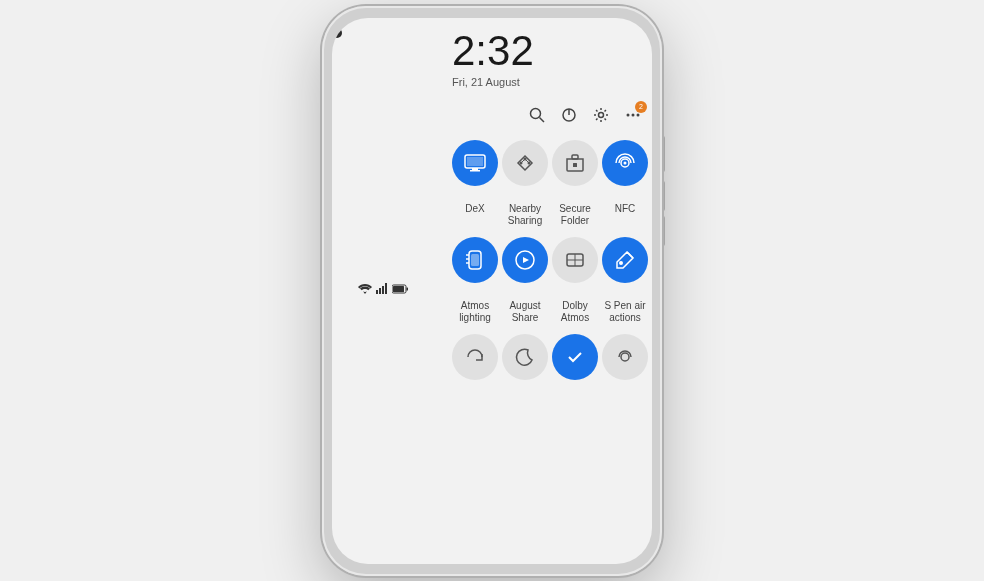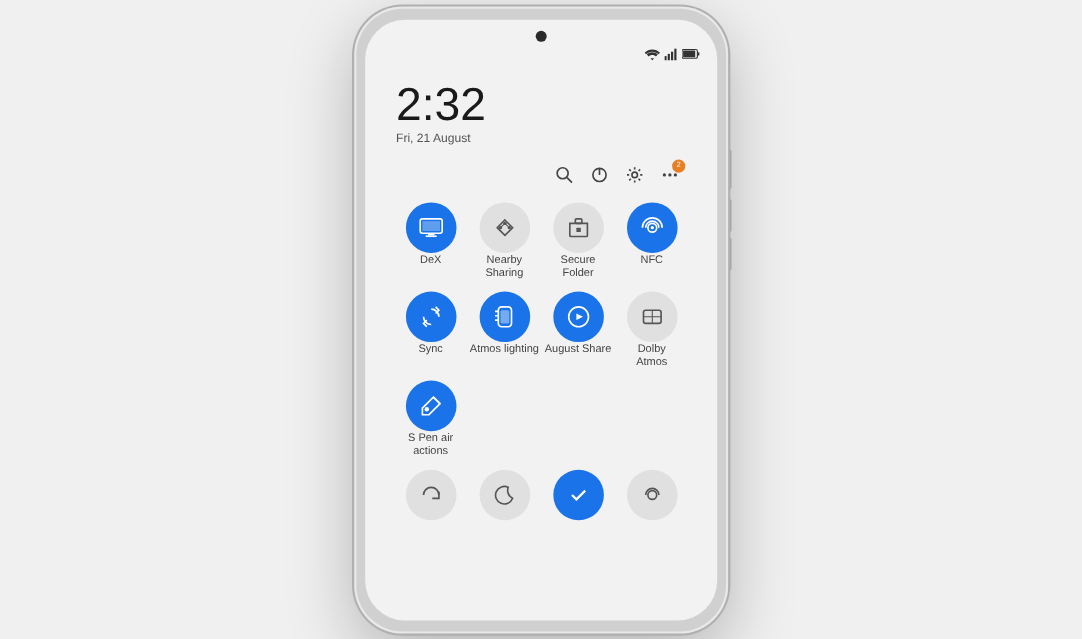--- a/index.html
+++ b/index.html
@@ -36,22 +36,21 @@
     .phone-screen {
       position: absolute;
       top: 12px;
       left: 10px;
       right: 10px;
       bottom: 12px;
       background: #f2f2f2;
       border-radius: 36px;
       overflow: hidden;
       display: flex;
-      flex-direction: column;
-      justify-content: flex-end;
+      flex-direction: row;
     }
 
     
     .camera-area {
       display: flex;
       justify-content: center;
       padding-top: 10px;
       padding-bottom: 4px;
     }
     .camera-dot {
@@ -141,21 +140,21 @@
     .quick-settings-grid {
       display: grid;
       grid-template-columns: repeat(4, 1fr);
       gap: 10px 4px;
     }
 
     .qs-item {
       display: flex;
       flex-direction: column;
       align-items: center;
-      gap: 1px;
+      gap: 17px;
       cursor: pointer;
     }
 
     .qs-icon-circle {
       width: 46px;
       height: 46px;
       border-radius: 50%;
       display: flex;
       align-items: center;
       justify-content: center;
@@ -330,31 +329,20 @@
                   <path d="M5 11 a6 6 0 0 1 12 0" fill="none" stroke="white" stroke-width="1.5"></path>
                   <path d="M2 11 a9 9 0 0 1 18 0" fill="none" stroke="white" stroke-width="1.5"></path>
                   <circle cx="11" cy="11" r="1.5" fill="white"></circle>
                 </svg>
             </div>
             <span class="qs-label">NFC</span>
           </div>
 
 
 
-          <div class="qs-item">
-            <div class="qs-icon-circle active">
-              <svg width="22" height="22" viewBox="0 0 22 22">
-                  <path d="M11 4a7 7 0 0 1 7 7" fill="none" stroke="white" stroke-width="1.5"></path>
-                  <path d="M11 18a7 7 0 0 1-7-7" fill="none" stroke="white" stroke-width="1.5"></path>
-                  <polyline points="15,2 18,5 15,8" fill="none" stroke="white" stroke-width="1.5"></polyline>
-                  <polyline points="7,20 4,17 7,14" fill="none" stroke="white" stroke-width="1.5"></polyline>
-                </svg>
-            </div>
-            <span class="qs-label">Sync</span>
-          </div>
 
           <div class="qs-item">
             <div class="qs-icon-circle active">
               <svg width="22" height="22" viewBox="0 0 22 22">
                   <rect x="5" y="2" width="12" height="18" rx="3" fill="none" stroke="white" stroke-width="1.5"></rect>
                   <rect x="7" y="5" width="8" height="12" rx="1.5" fill="rgba(255,255,255,0.4)"></rect>
                   <line x1="5" y1="6" x2="2" y2="6" stroke="white" stroke-width="1.5"></line>
                   <line x1="5" y1="10" x2="2" y2="10" stroke="white" stroke-width="1.5"></line>
                   <line x1="5" y1="14" x2="2" y2="14" stroke="white" stroke-width="1.5"></line>
                 </svg>

